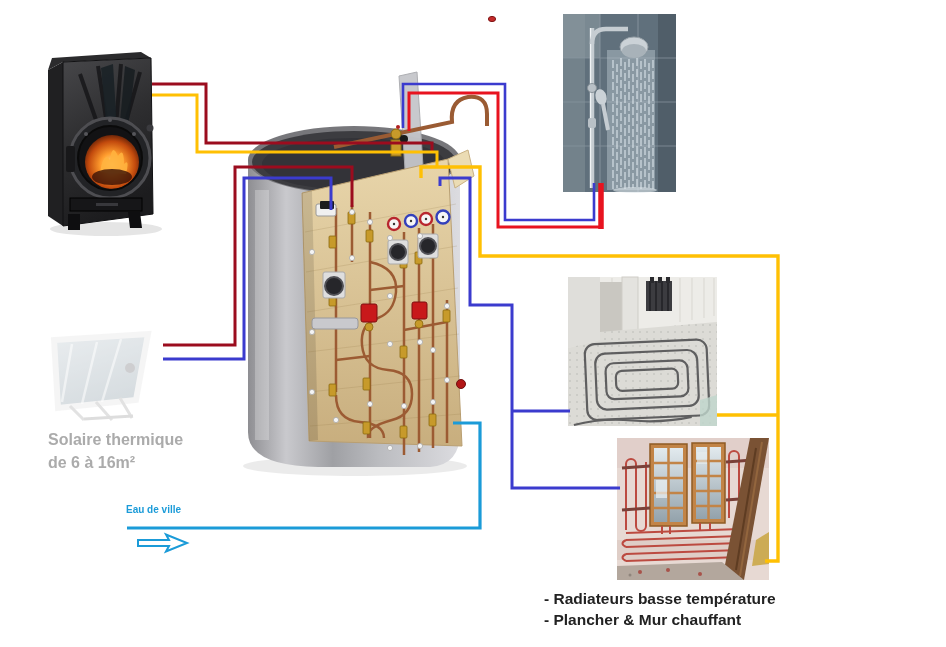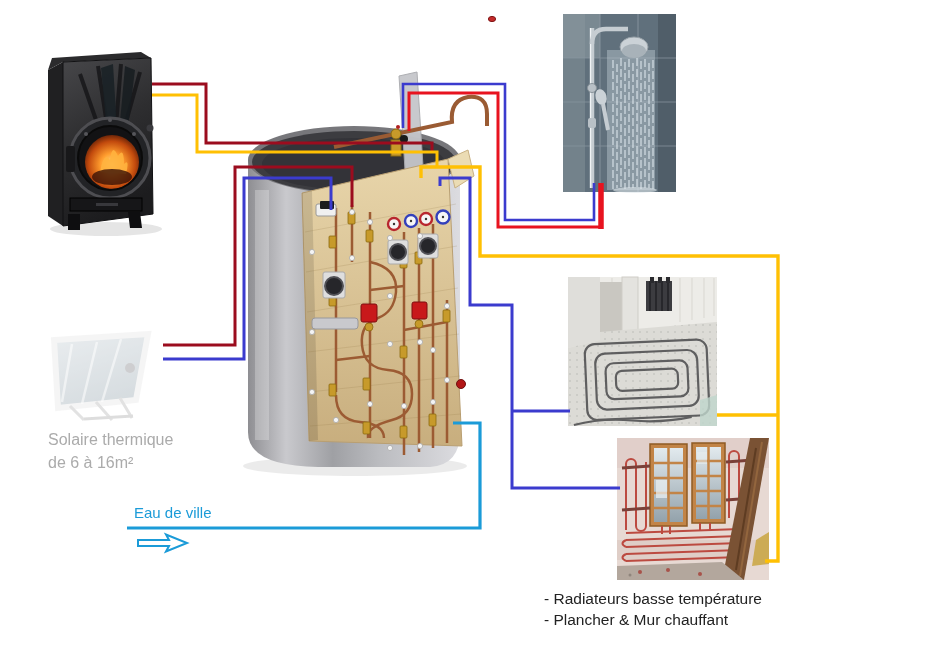--- a/index.html
+++ b/index.html
@@ -1,23 +1,23 @@
 <!DOCTYPE html>
 <html><head>
 <meta charset="utf-8">
 <style>
   html,body{margin:0;padding:0;background:#ffffff;}
   .canvas{
     position:relative;width:946px;height:647px;background:#ffffff;overflow:hidden;
     font-family:"Liberation Sans",sans-serif;
   }
   .canvas svg{position:absolute;left:0;top:0;}
-  .label{position:absolute;white-space:nowrap;}
+  .label{position:absolute;white-space:nowrap;font-weight:bold;}
   .label-solar{left:48px;top:428px;font-size:16px;line-height:23px;color:#ABABAB;}
-  .label-eau{left:126px;top:504px;font-size:15px;color:#1B9BD8;margin-left:8px;}
+  .label-eau{left:126px;top:504px;font-size:10px;color:#1B9BD8;}
   .label-heat{left:544px;top:588px;font-size:15.5px;line-height:21px;color:#222222;}
 </style>
 </head>
 <body>
 
 <div class="canvas">
 <svg width="946" height="647" viewBox="0 0 946 647" xmlns="http://www.w3.org/2000/svg">
   <defs>
     <linearGradient id="tankBody" x1="0" y1="0" x2="1" y2="0">
       <stop offset="0" stop-color="#8E8E92"></stop>

